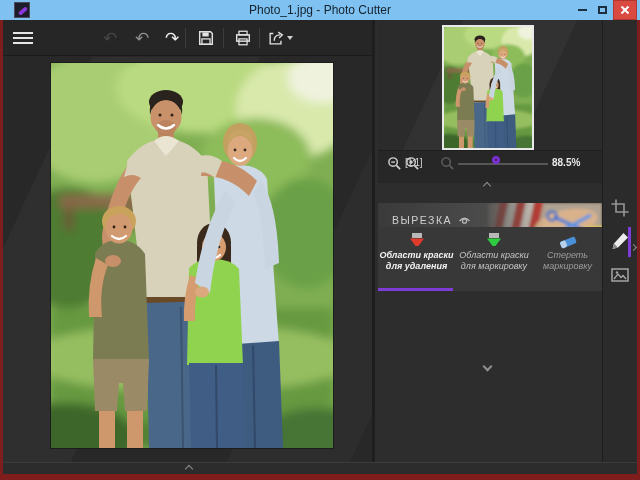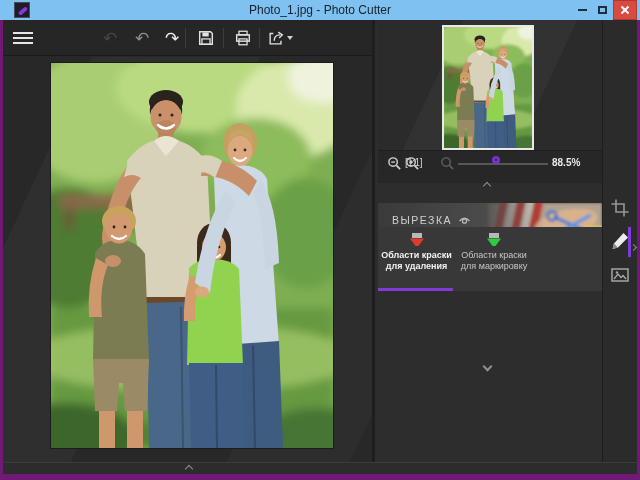--- a/index.html
+++ b/index.html
@@ -1,17 +1,17 @@
 <!DOCTYPE html>
 <html><head>
 <meta charset="utf-8">
 <style>
   *{margin:0;padding:0;box-sizing:border-box;font-family:"Liberation Sans",sans-serif;}
   html,body{width:640px;height:480px;overflow:hidden;background:#000;}
-  .win{position:relative;width:640px;height:480px;background:#701a75;}
+  .win{position:relative;width:640px;height:480px;background:#7f1d1d;}
   
   .titlebar{position:absolute;left:0;top:0;width:640px;height:20px;background:#7fc1f0;}
   .appicon{position:absolute;left:14px;top:2px;width:16px;height:16px;background:#1d1d2a;border:1px solid #4a4a5a;}
   .appicon i{position:absolute;left:3px;top:6px;width:10px;height:4px;background:#8b36d9;border-radius:2px;transform:rotate(-40deg);}
   .title{position:absolute;left:0;right:0;top:3px;text-align:center;font-size:12px;color:#14222e;}
   .winbtn{position:absolute;top:0;height:20px;display:flex;align-items:center;justify-content:center;cursor:pointer;}
   .btn-min{left:572px;width:20px;} .btn-min b{width:9px;height:2px;background:#1c2f40;}
   .btn-max{left:592px;width:20px;} .btn-max b{width:9px;height:8px;border:2px solid #1c2f40;}
   .btn-close{left:613px;width:24px;background:#d94a40;border:1px solid #b03830;}
   .btn-close b{position:relative;width:10px;height:10px;}
@@ -44,21 +44,21 @@
   .track{position:absolute;left:0;right:0;top:10px;height:2px;background:#575757;}
   .fillp{position:absolute;left:0;top:10px;height:2px;background:#7d3cd6;}
   .knob{position:absolute;top:3px;width:8px;height:8px;border:3px solid #7c2ed2;border-radius:50%;background:#2a2a2a;}
   .zval{position:absolute;left:174px;top:6px;font-size:10px;font-weight:bold;color:#e9e9e9;}
   .chev{display:inline-block;width:7px;height:7px;border-right:2px solid #8f8f8f;border-bottom:2px solid #8f8f8f;}
   .chev.up{transform:rotate(-135deg);} .chev.dn{transform:rotate(45deg);} .chev.rt{transform:rotate(-45deg);}
   .collapse-top{position:absolute;left:106px;top:24px;width:12px;height:8px;cursor:pointer;}
   .collapse-top .chev{width:6px;height:6px;border-width:1.5px;}
   .banner{position:absolute;left:0;top:168px;width:224px;height:35px;overflow:hidden;cursor:pointer;margin-top:15px;}
   .bannerlabel{position:absolute;left:14px;top:11px;font-size:10.5px;letter-spacing:1.5px;color:#cfcfcf;display:flex;align-items:center;gap:6px;}
-  .tabs{position:absolute;left:0;top:207px;width:224px;height:64px;background:#383838;display:flex;}
+  .tabs{position:absolute;left:0;top:207px;width:224px;height:64px;background:#383838;display:flex;font-style:italic;}
   .tab{position:relative;height:64px;text-align:center;cursor:pointer;padding-top:5px;}
   .tab .ticon{height:18px;display:flex;justify-content:center;}
   .tab .tl{font-size:9px;line-height:11px;color:#c6c6c6;}
   .tab.active .tl{color:#f2f2f2;font-weight:bold;}
   .tab.active:after{content:"";position:absolute;left:0;right:2px;bottom:0;height:3px;background:#7d3cd6;}
   .tab.dim .tl{color:#9d9d9d;}
   .section{position:absolute;left:0;width:224px;background:#333333;}
   .seclabel{position:absolute;left:8px;top:4px;font-size:10px;color:#dedede;}
   .seclabel.dim{color:#8f8f8f;}
   .sslider{position:absolute;left:8px;top:17px;width:145px;height:14px;cursor:pointer;}
@@ -331,20 +331,31 @@
         <div class="tab" style="width:78px">
           <div class="ticon">
             <svg width="20" height="17" viewBox="0 0 20 17">
                 <rect x="5" y="1" width="10" height="5" fill="#b8b8b8"></rect>
                 <path d="M3 6.5 H17 L11.5 14 H8.5 Z" fill="#2ecc40"></path>
               </svg>
             </div>
           <div class="tl">Области краски</div>
           <div class="tl">для маркировку</div>
         </div>
+        <div class="tab dim" style="width:69px">
+          <div class="ticon">
+            <svg width="22" height="17" viewBox="0 0 22 17">
+                <g transform="rotate(-22 11 10)">
+                  <rect x="3" y="7" width="16" height="7" rx="2" fill="#4a90d9"></rect>
+                  <rect x="3" y="7" width="6" height="7" rx="2" fill="#b8d0ea"></rect>
+                </g>
+              </svg>
+            </div>
+          <div class="tl">Стереть маркировку</div>
+        </div>
       </div>
 
 
 
       <div class="collapse-bot"><span class="chev dn"></span></div>
     </div>
 
     <div class="strip">
       <div class="sico" style="top:178px">
         <svg width="20" height="20" viewBox="0 0 20 20">

